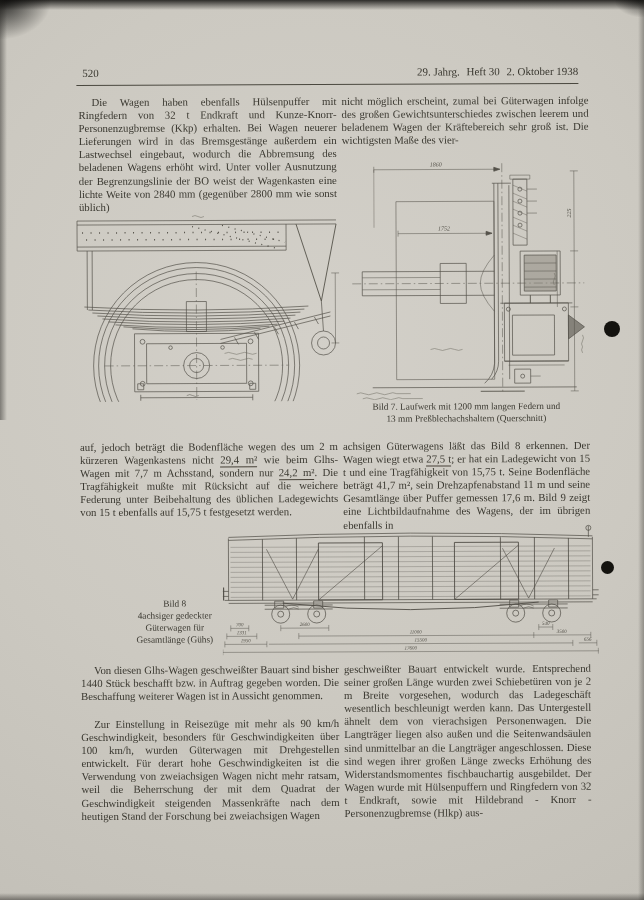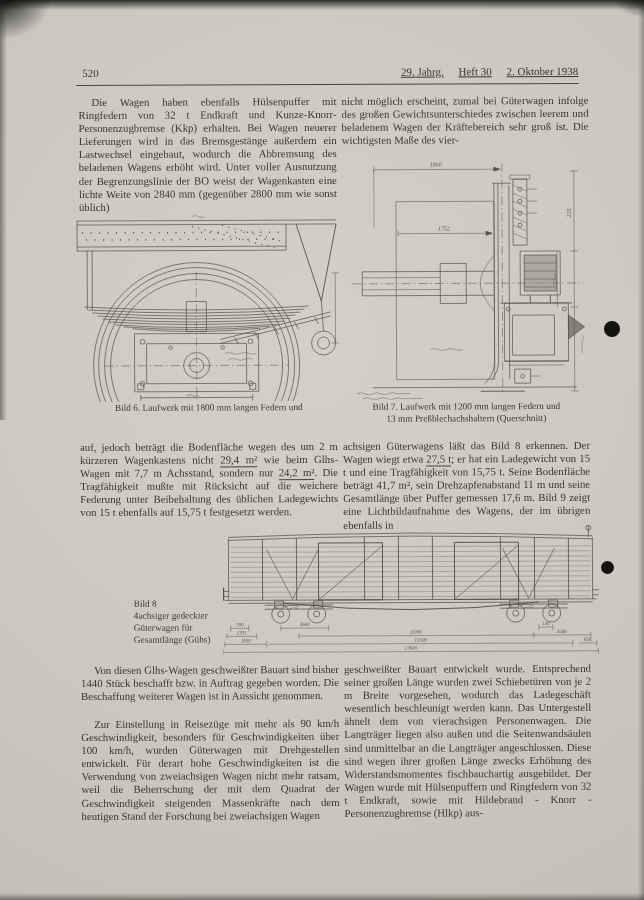--- a/index.html
+++ b/index.html
@@ -21,38 +21,38 @@
              background:linear-gradient(0deg,rgba(40,38,34,.5),rgba(40,38,34,0));}
   .edge-right{position:absolute;top:0;right:0;width:6px;height:100%;
              background:linear-gradient(270deg,rgba(40,38,34,.35),rgba(40,38,34,0));}
   .hole{position:absolute;border-radius:50%;background:#14130f;}
   .hole1{left:604px;top:321px;width:16px;height:16px;}
   .hole2{left:601px;top:561px;width:13px;height:13px;}
 
   
   .pagenum{position:absolute;left:84px;top:66px;font-size:11px;}
   .issue{position:absolute;right:64px;top:66px;font-size:11px;}
-  .issue span{margin-left:12px;text-decoration:underline;}
+  .issue span{margin-left:4px;}
   .rule{position:absolute;left:78px;top:84px;width:502px;height:1px;background:#4a483f;}
 
   
   .para{position:absolute;text-align:justify;font-size:10.8px;line-height:13.1px;
         color:#3b3931;}
   .indent{text-indent:13px;}
   .u{border-bottom:1.6px solid rgba(55,50,40,.9);padding-bottom:.5px;}
 
   .c1{left:80px;width:258px;}
   .c2{left:343px;width:247px;}
 
   .cap{position:absolute;text-align:center;font-size:9.3px;line-height:11.5px;color:#3b3931;}
 
   .fig{position:absolute;}
   svg text{font-family:"Liberation Serif",serif;font-style:italic;fill:#55524a;}
 
-  .b8cap{position:absolute;left:133px;top:597px;width:116px;
+  .b8cap{position:absolute;left:116px;top:597px;width:116px;text-align:center;
          font-size:9.3px;line-height:12px;color:#3b3931;}
 </style>
 </head>
 <body>
 
 <div class="page">
   <div class="content">
 
     <div class="pagenum">520</div>
     <div class="issue">
@@ -135,21 +135,20 @@
         <line x1="261" y1="60" x2="261" y2="130" stroke-width="0.5"></line>
         <line x1="257" y1="60" x2="265" y2="60" stroke-width="0.5"></line>
         <line x1="257" y1="130" x2="265" y2="130" stroke-width="0.5"></line>
 
         <path d="M150,140 q4,-2 8,0 q4,2 8,0 q4,-2 8,0 q4,2 8,0" stroke-width="0.5" stroke="#6b685f"></path>
         <path d="M154,146 q4,-2 8,0 q4,2 8,0 q4,-2 8,0" stroke-width="0.5" stroke="#6b685f"></path>
         <path d="M118,3 q3,-2 6,0 q3,2 6,0" stroke-width="0.5" stroke="#6b685f"></path>
       </g>
     </svg>
     <div class="cap" style="left:80px;top:402px;width:258px;">
-      <div>Bild 6.  Laufwerk mit 1800 mm langen Federn und</div>
     </div>
 
     <div class="para c1" style="top:440px;"><span>auf, jedoch beträgt die Bodenfläche wegen des um 2 m kürzeren Wagenkastens nicht </span><span class="u">29,4 m²</span><span> wie beim Glhs-Wagen mit 7,7 m Achsstand, sondern nur </span><span class="u">24,2 m²</span><span>. Die Tragfähigkeit mußte mit Rücksicht auf die weichere Federung unter Beibehaltung des üblichen Ladegewichts von 15 t ebenfalls auf 15,75 t festgesetzt werden.</span></div>
 
     <div class="para c2" style="top:95px;">nicht möglich erscheint, zumal bei Güterwagen infolge des großen Gewichtsunterschiedes zwischen leerem und beladenem Wagen der Kräftebereich sehr groß ist. Die wichtigsten Maße des vier-</div>
 
     <svg class="fig" style="left:345px;top:156px;" width="245" height="244" viewBox="0 0 245 244">
       <g stroke="#55524a" stroke-width="0.7" fill="none">
 
         <line x1="30" y1="14" x2="156" y2="14" stroke-width="0.5"></line>

